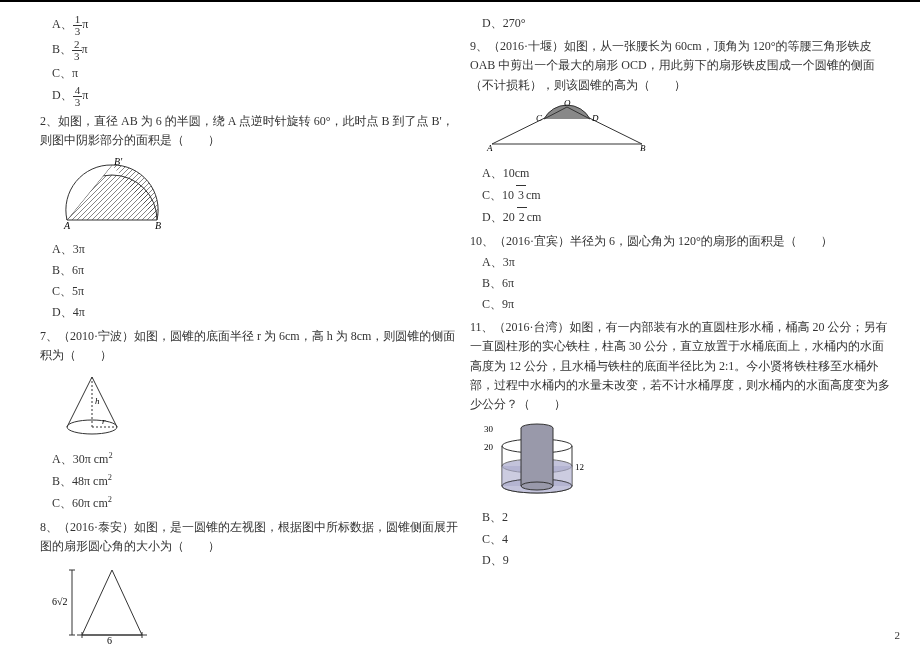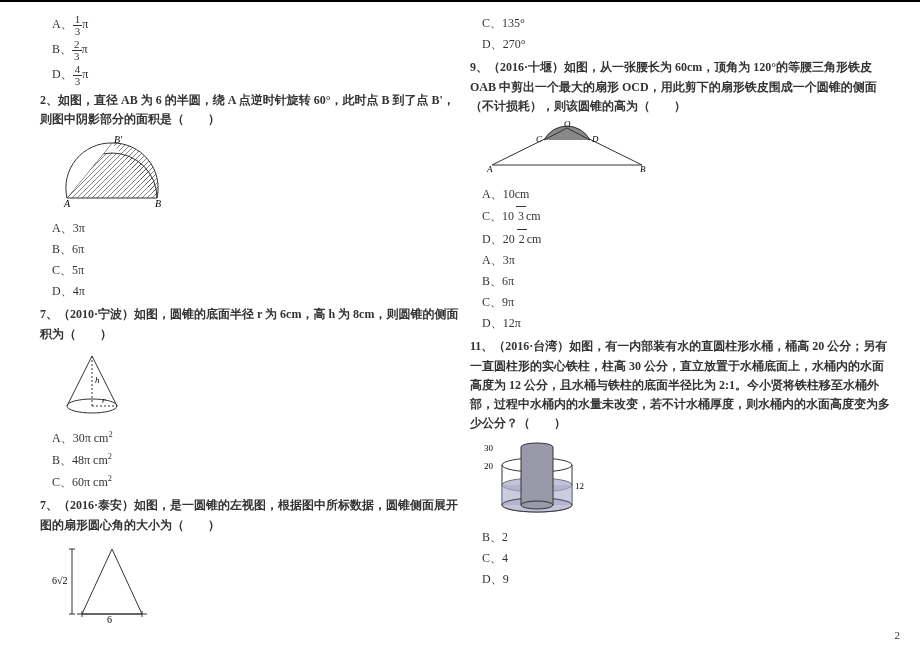--- a/index.html
+++ b/index.html
@@ -18,21 +18,21 @@
   border-top: 2px solid #000;
 }
 .col {
   position: absolute;
   top: 10px;
   width: 420px;
 }
 .col-left { left: 40px; }
 .col-right { left: 470px; }
 .opt { margin-left: 12px; margin-top: 2px; }
-.q { margin-top: 4px; font-weight: bold; }
+.q { margin-top: 4px; }
 .figure {
   margin: 4px 0 4px 12px;
 }
 .page-num {
   position: absolute;
   bottom: 6px;
   right: 20px;
   font-size: 11px;
 }
 sup { font-size: 0.7em; }
@@ -53,20 +53,21 @@
 </style>
 </head>
 <body>
 
 <div class="page">
 
   <div class="col col-left">
 
     <div class="opt">A、<span class="frac"><span class="n">1</span><span class="d">3</span></span><span>π</span></div>
     <div class="opt">B、<span class="frac"><span class="n">2</span><span class="d">3</span></span><span>π</span></div>
+    <div class="opt">C、<span>π</span></div>
     <div class="opt">D、<span class="frac"><span class="n">4</span><span class="d">3</span></span><span>π</span></div>
 
     <div class="q">2、如图，直径 AB 为 6 的半圆，绕 A 点逆时针旋转 60°，此时点 B 到了点 B'，则图中阴影部分的面积是（　　）</div>
     <div class="figure">
       <svg width="120" height="75" viewBox="0 0 120 75">
         <defs>
           <pattern id="hatch" patternUnits="userSpaceOnUse" width="5" height="5">
             <path d="M-1,1 l2,-2 M0,5 l5,-5 M4,6 l2,-2" stroke="#333" stroke-width="0.6"></path>
           </pattern>
         </defs>
@@ -93,62 +94,61 @@
         <path d="M 40 8 L 40 58" stroke="#333" stroke-dasharray="2,2"></path>
         <path d="M 40 58 L 65 58" stroke="#333" stroke-dasharray="2,2"></path>
         <text x="43" y="35" font-size="9" font-style="italic">h</text>
         <text x="50" y="55" font-size="9" font-style="italic">r</text>
       </svg>
     </div>
     <div class="opt"><span>A、30π cm</span><sup>2</sup></div>
     <div class="opt"><span>B、48π cm</span><sup>2</sup></div>
     <div class="opt"><span>C、60π cm</span><sup>2</sup></div>
 
-    <div class="q">7、（2016·泰安）如图，是一圆锥的左视图，根据图中所标数据，圆锥侧面展开图的扇形圆心角的大小为（　　）</div>
+    <div class="q">8、（2016·泰安）如图，是一圆锥的左视图，根据图中所标数据，圆锥侧面展开图的扇形圆心角的大小为（　　）</div>
     <div class="figure">
       <svg width="110" height="85" viewBox="0 0 110 85">
         <path d="M 30 75 L 60 10 L 90 75 Z" fill="none" stroke="#333"></path>
         <line x1="25" y1="75" x2="95" y2="75" stroke="#333"></line>
         <line x1="30" y1="72" x2="30" y2="78" stroke="#333"></line>
         <line x1="90" y1="72" x2="90" y2="78" stroke="#333"></line>
         <path d="M 20 10 L 20 75" stroke="#333"></path>
         <line x1="17" y1="10" x2="23" y2="10" stroke="#333"></line>
         <line x1="17" y1="75" x2="23" y2="75" stroke="#333"></line>
         <text x="0" y="45" font-size="10">6√2</text>
         <text x="55" y="84" font-size="10">6</text>
       </svg>
     </div>
 
   </div>
 
   <div class="col col-right">
-    <div class="opt">C、135°</div>
     <div class="opt">D、270°</div>
 
     <div class="q">9、（2016·十堰）如图，从一张腰长为 60cm，顶角为 120°的等腰三角形铁皮 OAB 中剪出一个最大的扇形 OCD，用此剪下的扇形铁皮围成一个圆锥的侧面（不计损耗），则该圆锥的高为（　　）</div>
     <div class="figure">
       <svg width="170" height="55" viewBox="0 0 170 55">
         <path d="M 10 45 L 85 8 L 160 45 Z" fill="none" stroke="#333"></path>
         <path d="M 62 20 A 26 26 0 0 1 108 20" fill="#888" stroke="#333"></path>
         <path d="M 62 20 L 85 8 L 108 20" fill="#888" stroke="#333"></path>
         <text x="82" y="7" font-size="9" font-style="italic">O</text>
         <text x="5" y="52" font-size="9" font-style="italic">A</text>
         <text x="158" y="52" font-size="9" font-style="italic">B</text>
         <text x="54" y="22" font-size="9" font-style="italic">C</text>
         <text x="110" y="22" font-size="9" font-style="italic">D</text>
       </svg>
     </div>
     <div class="opt">A、10cm</div>
     <div class="opt"><span>C、10</span><span class="sqrt">3</span><span>cm</span></div>
     <div class="opt"><span>D、20</span><span class="sqrt">2</span><span>cm</span></div>
 
+    <div class="q">10、（2016·宜宾）半径为 6，圆心角为 120°的扇形的面积是（　　）</div>
     <div class="opt">A、3π</div>
     <div class="opt">B、6π</div>
     <div class="opt">C、9π</div>
-    <div class="opt">D、12π</div>
 
     <div class="q">11、（2016·台湾）如图，有一内部装有水的直圆柱形水桶，桶高 20 公分；另有一直圆柱形的实心铁柱，柱高 30 公分，直立放置于水桶底面上，水桶内的水面高度为 12 公分，且水桶与铁柱的底面半径比为 2:1。今小贤将铁柱移至水桶外部，过程中水桶内的水量未改变，若不计水桶厚度，则水桶内的水面高度变为多少公分？（　　）</div>
     <div class="figure">
       <svg width="110" height="80" viewBox="0 0 110 80">
         <ellipse cx="55" cy="68" rx="35" ry="7" fill="none" stroke="#333"></ellipse>
         <ellipse cx="55" cy="28" rx="35" ry="7" fill="none" stroke="#333"></ellipse>
         <line x1="20" y1="28" x2="20" y2="68" stroke="#333"></line>
         <line x1="90" y1="28" x2="90" y2="68" stroke="#333"></line>
         <ellipse cx="55" cy="48" rx="35" ry="7" fill="#aac" stroke="#333" opacity="0.7"></ellipse>
         <rect x="20" y="48" width="70" height="20" fill="#aac" opacity="0.6"></rect>

